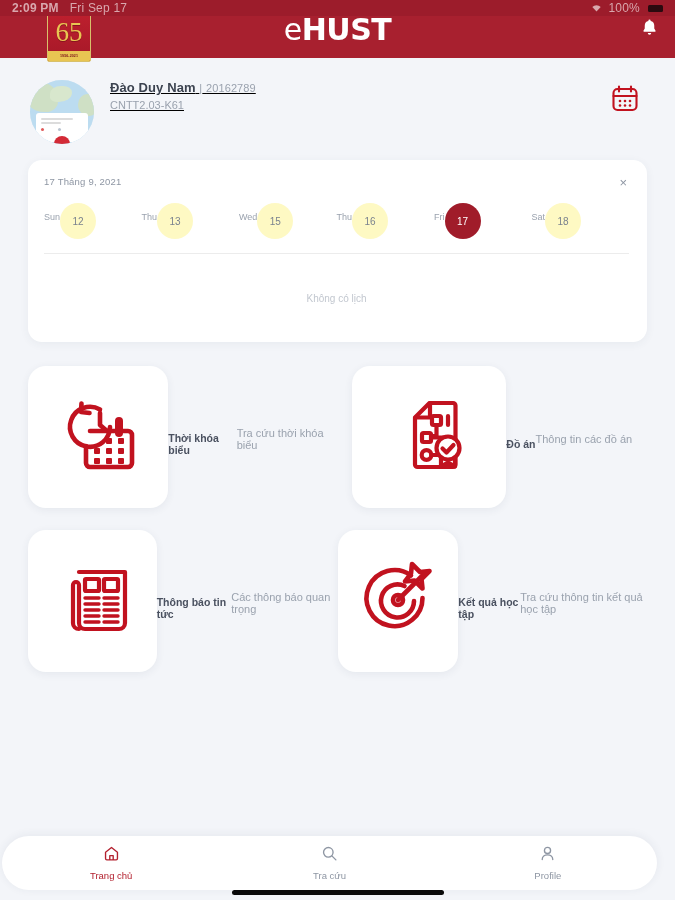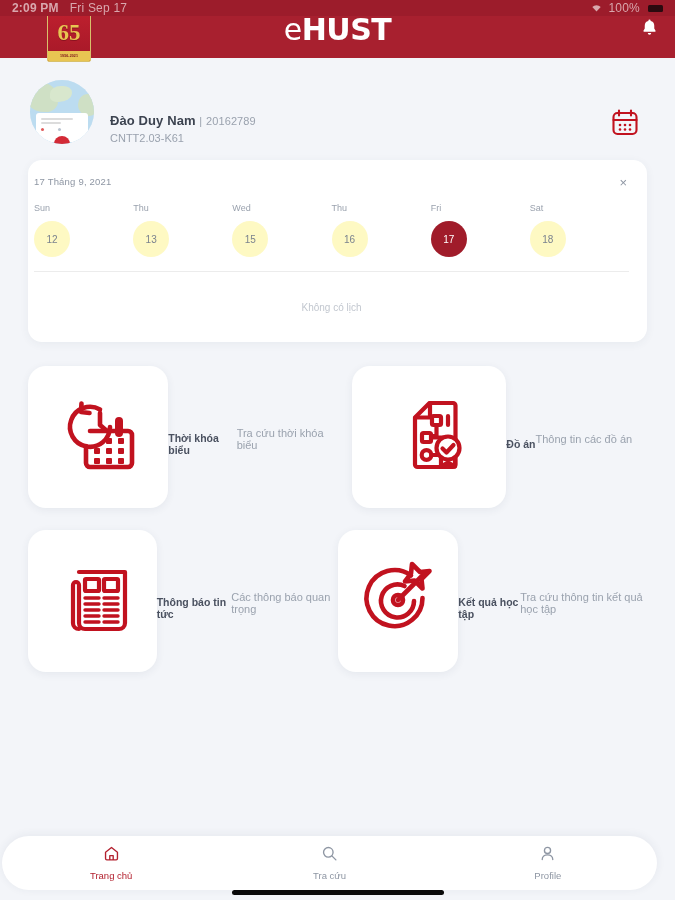--- a/index.html
+++ b/index.html
@@ -58,21 +58,21 @@
   }
   .banner-top {
     width: 100%; height: 9px;
     background: #fdfdfd;
     display: flex; align-items: center; justify-content: center;
     font-size: 4px; color: #a8202f; font-weight: bold;
     letter-spacing: .2px;
   }
   .banner-num {
     flex: 1; display: flex; align-items: center; justify-content: center;
-    font-size: 23px; font-weight: bold;
+    font-size: 27px; font-weight: normal;
     color: #e8c552;
     font-family: "Liberation Serif", serif;
     line-height: 1;
     text-shadow: 0 1px 0 #8a1320;
   }
   .banner-bot {
     width: 100%; height: 10px;
     background: #e8c552;
     display: flex; align-items: center; justify-content: center;
     font-size: 3.6px; color: #7c1119; font-weight: bold;
@@ -98,22 +98,23 @@
   .body {
     flex: 1;
     background: #f3f5f9;
     padding: 0 28px;
     display: flex; flex-direction: column;
     overflow: hidden;
   }
 
   
   .profile-row {
-    display: flex; align-items: flex-end;
+    display: flex; align-items: flex-start;
     padding: 22px 2px 16px 2px;
+    text-decoration: underline;
   }
   .avatar {
     width: 64px; height: 64px; border-radius: 50%;
     overflow: hidden;
     background: #dbe9f3;
     position: relative;
     flex: none;
   }
   .avatar .sea { position: absolute; inset: 0; background: #bcdcf0; }
   .avatar .land1 {
@@ -153,34 +154,34 @@
     width: 40px; height: 40px;
     display: flex; align-items: center; justify-content: center;
     cursor: pointer;
   }
 
   
   .cal-card {
     background: #ffffff;
     border-radius: 14px;
     box-shadow: 0 2px 10px rgba(45,60,90,.06);
-    padding: 16px 18px 0 6px;
+    padding: 16px 18px 0 16px;
     height: 182px;
     display: flex; flex-direction: column;
   }
   .cal-head { display: flex; align-items: flex-start; }
   .cal-date {
     font-size: 9.5px; color: #8e96a3; letter-spacing: .2px;
   }
   .cal-close {
     margin-left: auto; font-size: 13px; color: #8e96a3;
     line-height: 1; cursor: pointer; padding: 0 2px;
   }
   .week { display: flex; margin-top: 14px; padding-bottom: 14px; border-bottom: 1px solid #ececec; }
-  .day { flex: 1; display: flex; flex-direction: column; cursor: pointer; }
+  .day { flex: 1; display: flex; flex-direction: row; align-items: center; cursor: pointer; }
   .dow { font-size: 9px; color: #9aa2ae; margin-bottom: 8px; }
   .dnum {
     width: 36px; height: 36px; border-radius: 50%;
     background: #fef9c3;
     display: flex; align-items: center; justify-content: center;
     font-size: 10px; color: #7a828e;
   }
   .day.sel .dnum { background: #a01c2a; color: #ffffff; }
   .day.sel .dow { color: #9aa2ae; }
   .cal-empty {

